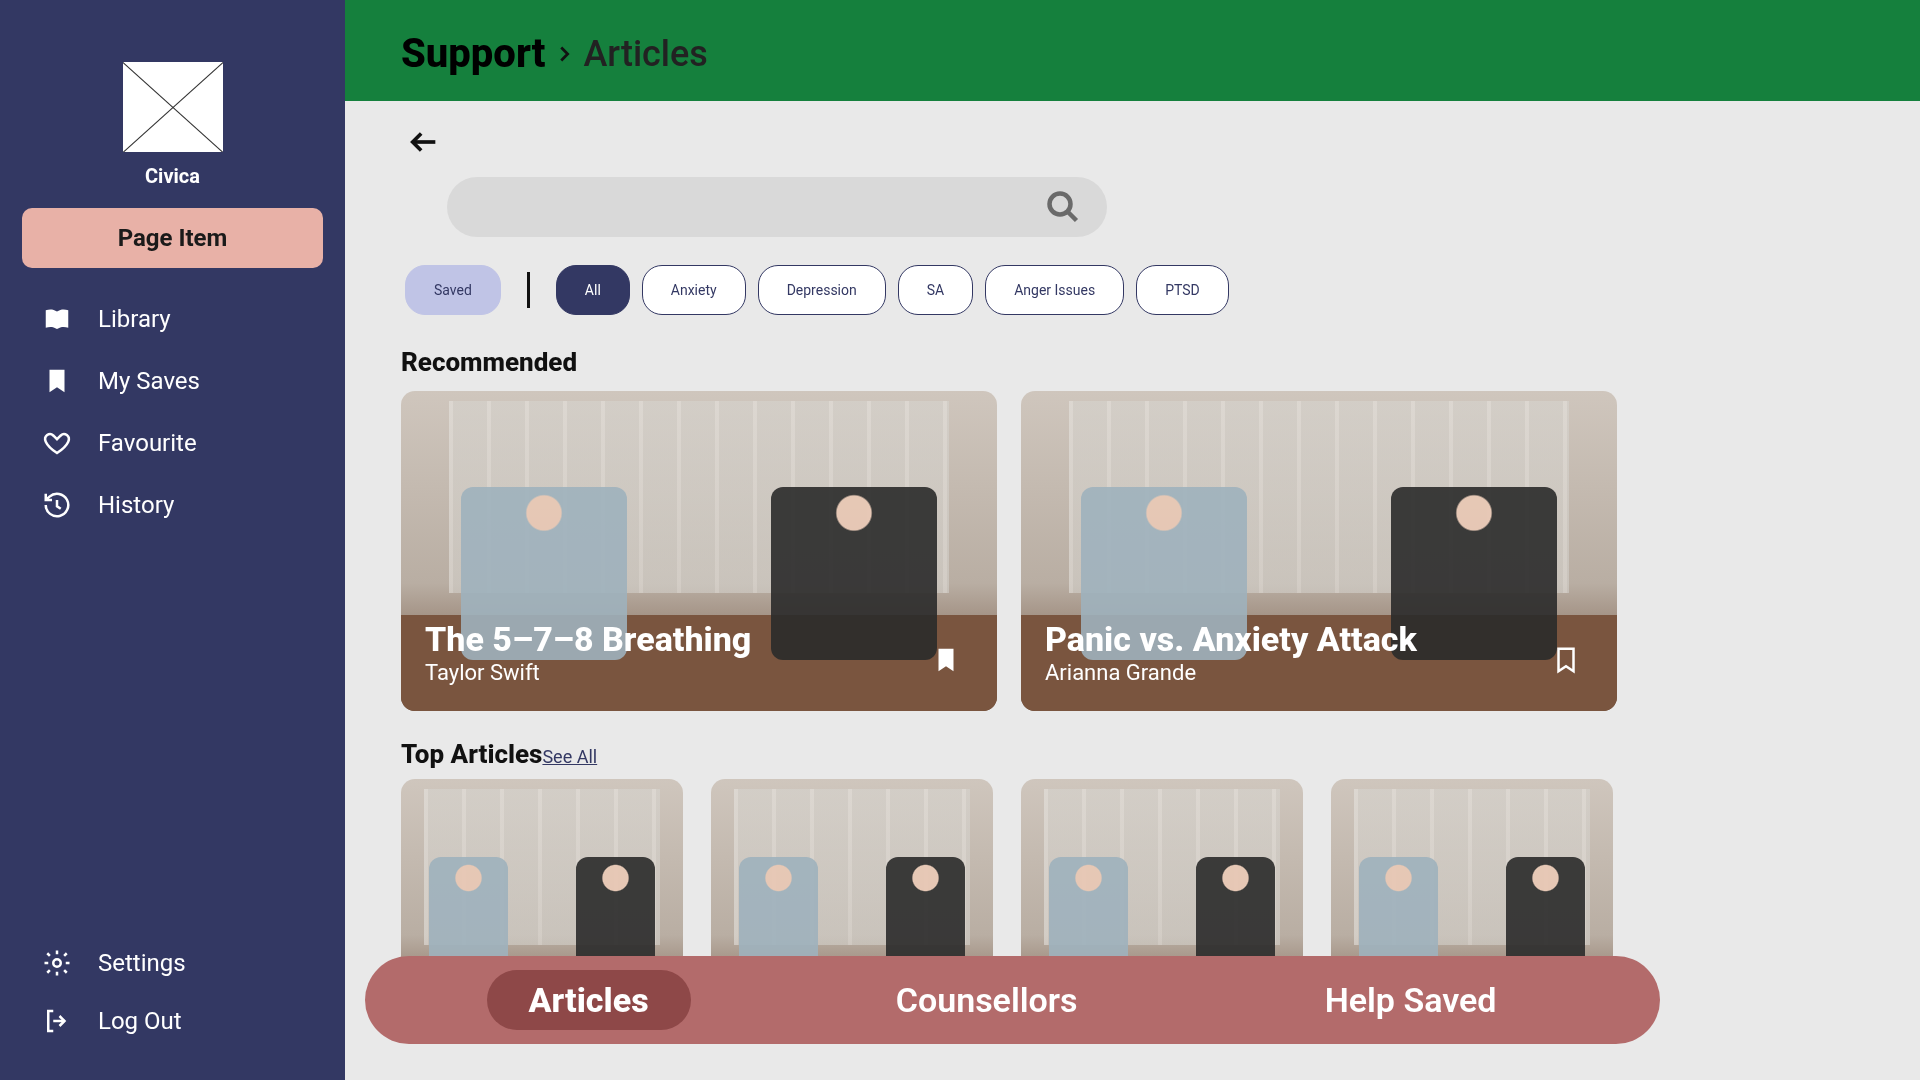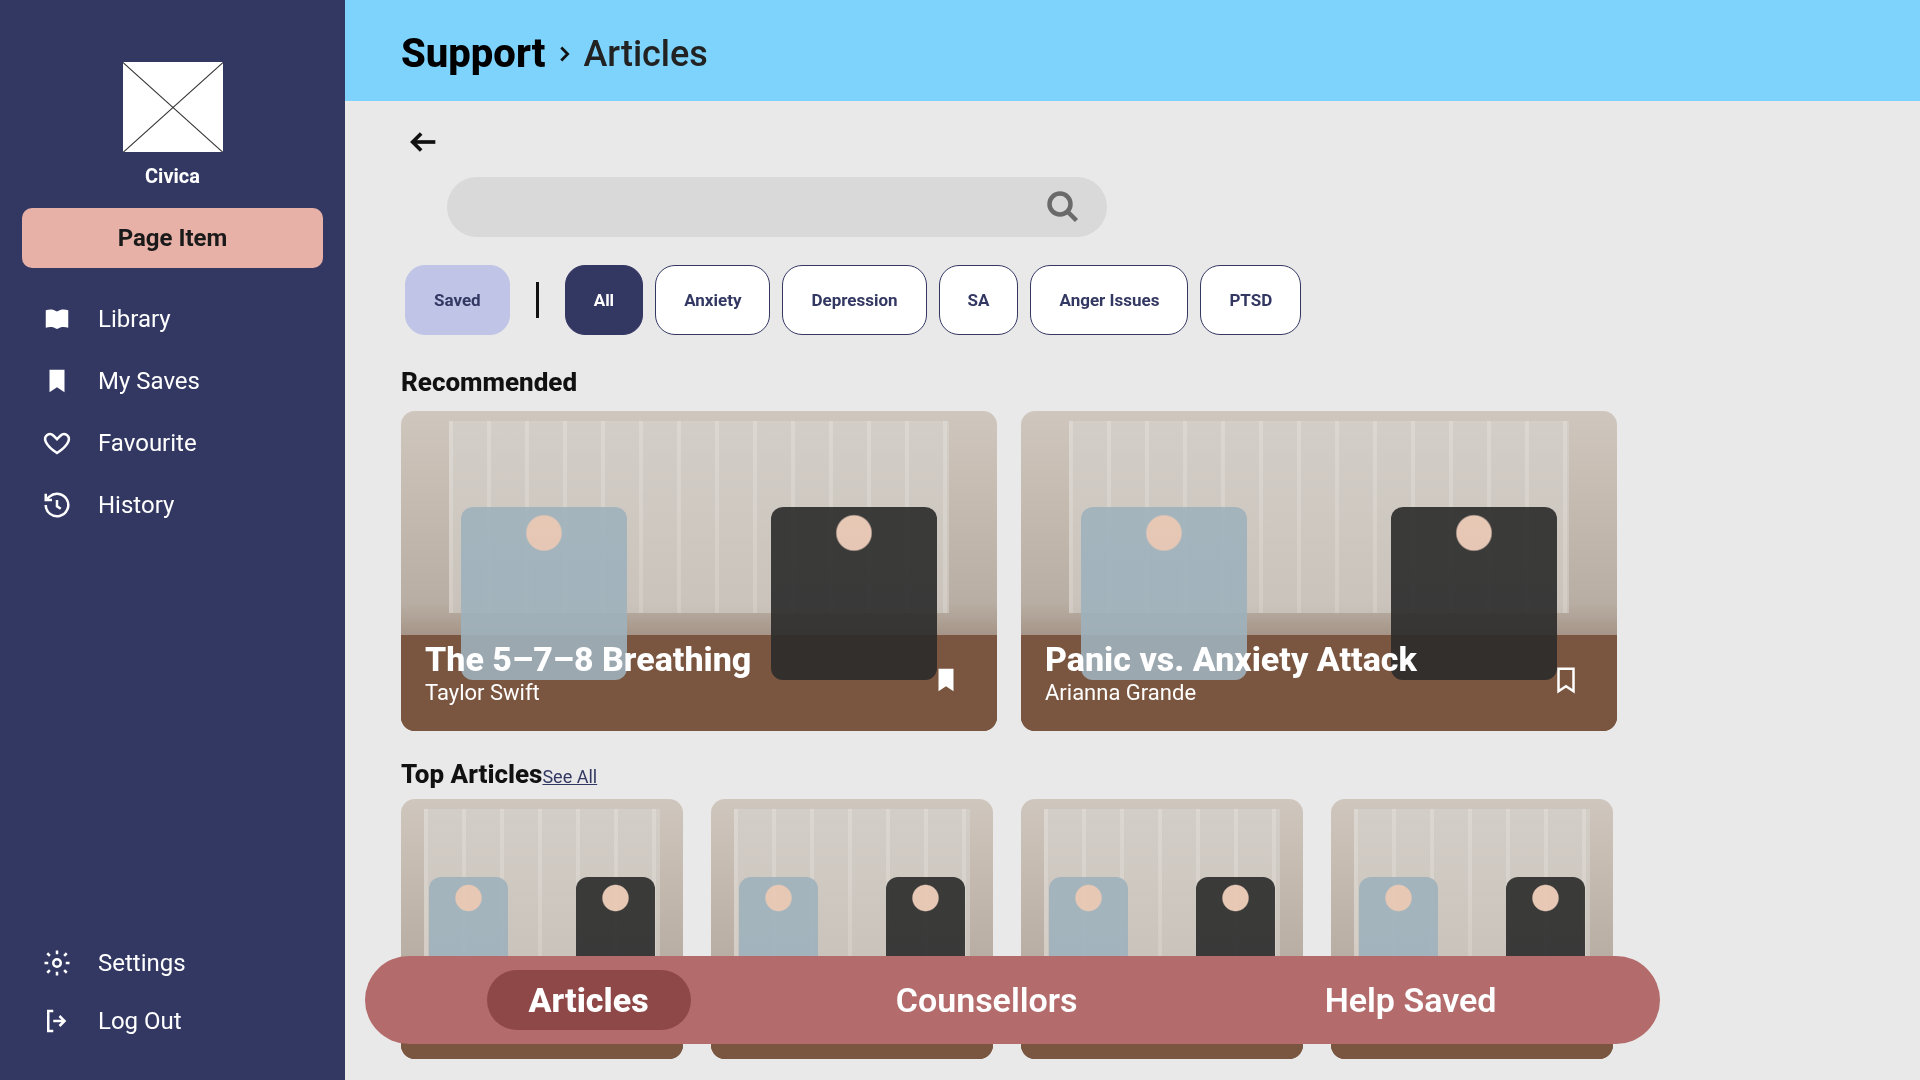--- a/index.html
+++ b/index.html
@@ -76,21 +76,21 @@
   align-items: center;
   justify-content: center;
   flex: none;
 }
 .spacer { flex: 1; }
 .bottom-nav { display: flex; flex-direction: column; gap: 4px; }
 
 
 .main { flex: 1; display: flex; flex-direction: column; height: 100%; }
 .topbar {
-  background: #7dd3fc;
+  background: #15803d;
   padding: 30px 56px 24px;
   display: flex;
   align-items: center;
   gap: 8px;
 }
 .topbar-title { font-size: 40px; font-weight: 800; }
 .chevron { font-size: 28px; color: #222; }
 .topbar-sub { font-size: 36px; font-weight: 500; color: #222; }
 
 .content {
@@ -115,24 +115,24 @@
 .search-bar svg { width: 36px; height: 36px; }
 
 .filter-row {
   display: flex;
   align-items: center;
   gap: 12px;
   margin-left: 4px;
   margin-bottom: 32px;
 }
 .chip {
-  padding: 24px 28px;
+  padding: 16px 28px;
   border-radius: 20px;
-  font-size: 17px;
-  font-weight: 700;
+  font-size: 14px;
+  font-weight: 400;
   border: 1.6px solid #333863;
   color: #333863;
   background: #fff;
   cursor: pointer;
 }
 .chip.saved { background: #c0c4e6; border-color: #c0c4e6; color: #333863; }
 .chip.active { background: #333863; color: #fff; border-color: #333863; }
 .filter-sep { width: 3px; height: 36px; background: #111; margin: 0 14px; }
 
 .section-label { font-size: 26px; font-weight: 800; margin-bottom: 14px; color:#111; }

